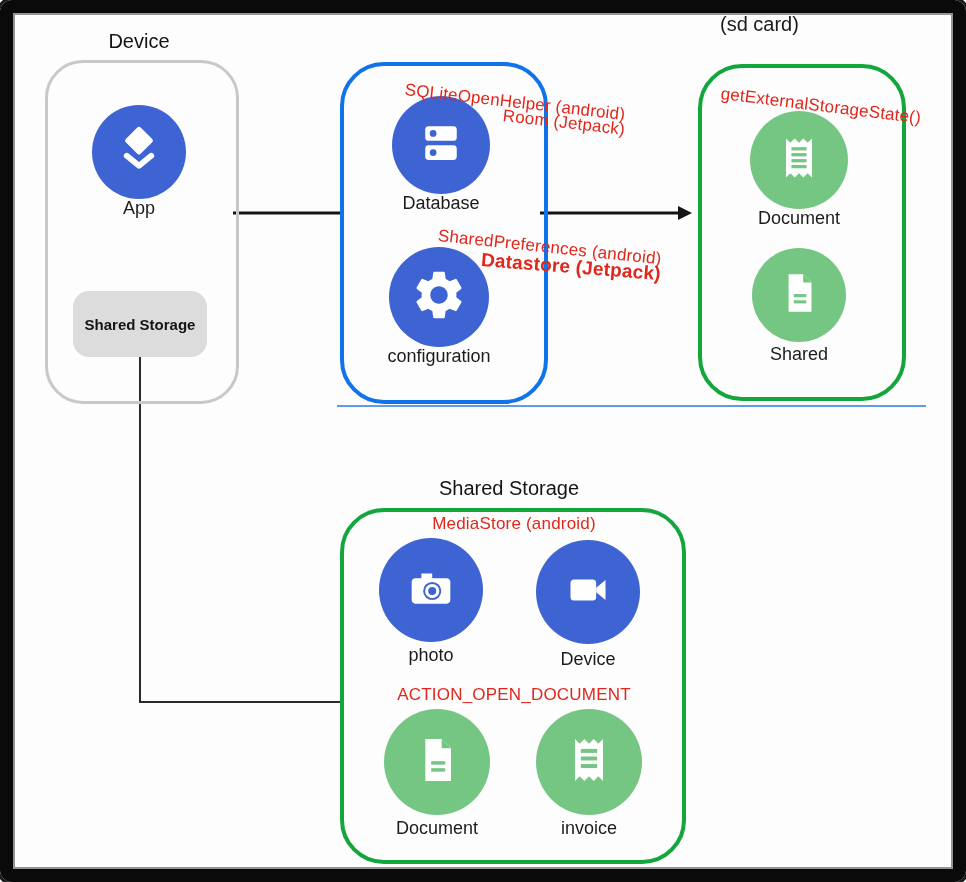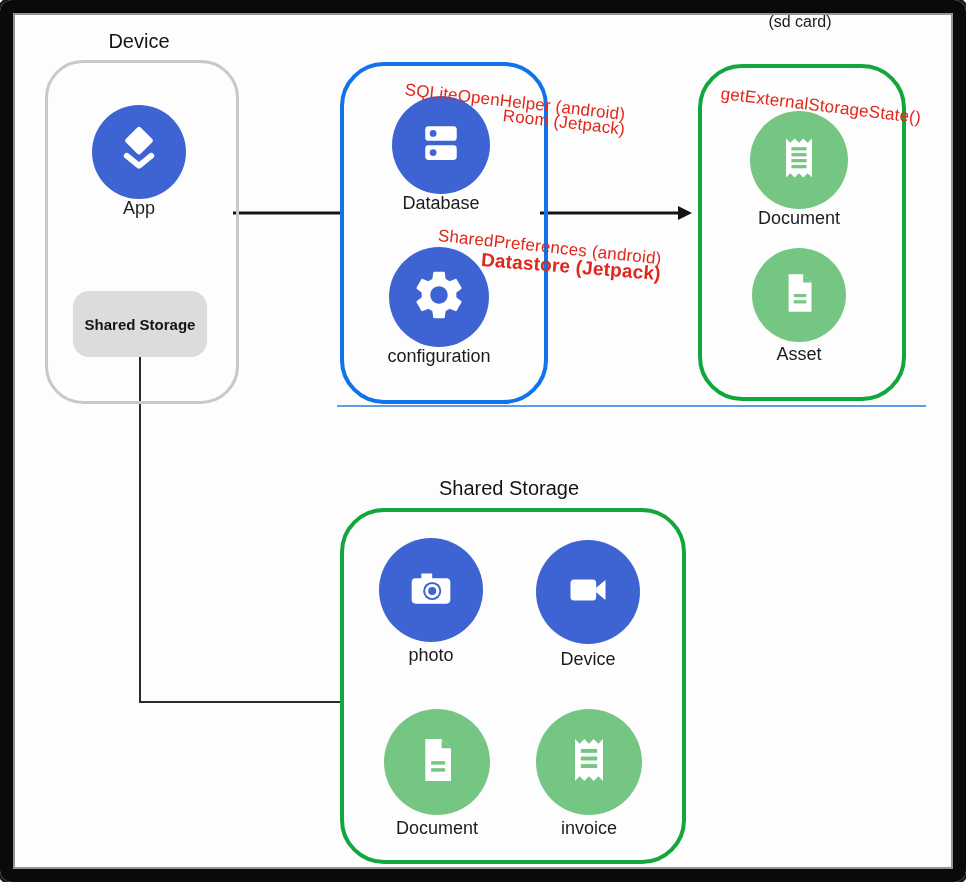--- a/index.html
+++ b/index.html
@@ -8,21 +8,21 @@
   .frame{position:absolute;inset:0;border:13px solid #0a0a0a;border-radius:12px;
          box-shadow:inset 0 0 0 2px rgba(20,20,20,.45), 0 0 0 3px #1a1a1a;
          pointer-events:none;z-index:10;}
   .connectors{position:absolute;left:0;top:0;z-index:1;}
   .box{position:absolute;background:transparent;z-index:2;}
   .device-box{left:45px;top:60px;width:188px;height:338px;border:3px solid var(--device-border);border-radius:38px;}
   .internal-box{left:340px;top:62px;width:200px;height:334px;border:4px solid var(--blue-border);border-radius:44px;}
   .external-box{left:698px;top:64px;width:200px;height:329px;border:4px solid var(--green-border);border-radius:44px;}
   .sharedbig-box{left:340px;top:508px;width:338px;height:348px;border:4px solid var(--green-border);border-radius:44px;}
   .group-title{position:absolute;font-weight:400;font-size:20px;color:#141414;text-align:center;z-index:3;}
-  .subtitle{position:absolute;font-size:16px;color:#1b1b1b;text-align:center;z-index:3;}
+  .subtitle{position:absolute;font-size:20px;color:#1b1b1b;text-align:left;z-index:3;}
   .circle{position:absolute;border-radius:50%;display:flex;align-items:center;justify-content:center;z-index:3;}
   .circle.blue{background:var(--blue-circle);}
   .circle.green{background:var(--green-circle);}
   .node-label{position:absolute;font-size:18px;color:#1c1c1e;text-align:center;z-index:3;white-space:nowrap;}
   .annotation{position:absolute;color:var(--red-annotation);font-size:17px;white-space:nowrap;
               transform-origin:left top;z-index:4;letter-spacing:.2px;}
   .annotation.bold{font-weight:700;font-size:19px;}
   .annotation.center{text-align:center;}
   .chip{position:absolute;left:73px;top:291px;width:134px;height:66px;background:var(--chip-bg);
         border-radius:16px;display:flex;align-items:center;justify-content:center;
@@ -108,26 +108,27 @@
   <div class="circle green" style="left:752px;top:248px;width:94px;height:94px">
     <span>
       <svg width="50" height="50" viewBox="0 0 48 48">
         <path fill="#fff" d="M14 6 h14 l8 8 v28 h-22 Z"></path>
         <path fill="#75c583" d="M28 6 l8 8 h-8 Z"></path>
         <rect x="19" y="25" width="12" height="3" fill="#75c583"></rect>
         <rect x="19" y="31" width="12" height="3" fill="#75c583"></rect>
       </svg>
     </span>
   </div>
-  <div class="node-label" style="left:749px;top:344px;width:100px">Asset</div>
+  <div class="node-label" style="left:749px;top:344px;width:100px">Shared</div>
 
 
   <div class="group-title" style="left:409px;top:477px;width:200px">Shared Storage</div>
   <div class="box sharedbig-box"></div>
 
+  <div class="annotation center" style="left:364px;top:514px;width:300px">MediaStore (android)</div>
 
   <div class="circle blue" style="left:379px;top:538px;width:104px;height:104px">
     <span>
       <svg width="58" height="58" viewBox="0 0 48 48">
         <path fill="#fff" d="M11 16 h5 l0 -4 h9 l0 4 h12 c1.7 0 3 1.3 3 3 v15 c0 1.7-1.3 3-3 3 H11 c-1.7 0-3-1.3-3-3 V19 c0-1.7 1.3-3 3-3 Z"></path>
         <circle cx="25" cy="26.5" r="7.5" fill="#3e63d2"></circle>
         <circle cx="25" cy="26.5" r="4.6" fill="none" stroke="#fff" stroke-width="2.6"></circle>
       </svg>
     </span>
   </div>
@@ -136,20 +137,21 @@
   <div class="circle blue" style="left:536px;top:540px;width:104px;height:104px">
     <span>
       <svg width="56" height="56" viewBox="0 0 48 48">
         <rect x="9" y="15" width="22" height="18" rx="3" fill="#fff"></rect>
         <path d="M31 22 l8-6.5 v17 l-8-6.5 Z" fill="#fff"></path>
       </svg>
     </span>
   </div>
   <div class="node-label" style="left:538px;top:649px;width:100px">Device</div>
 
+  <div class="annotation center" style="left:364px;top:685px;width:300px">ACTION_OPEN_DOCUMENT</div>
 
   <div class="circle green" style="left:384px;top:709px;width:106px;height:106px">
     <span>
       <svg width="56" height="56" viewBox="0 0 48 48">
         <path fill="#fff" d="M14 6 h14 l8 8 v28 h-22 Z"></path>
         <path fill="#75c583" d="M28 6 l8 8 h-8 Z"></path>
         <rect x="19" y="25" width="12" height="3" fill="#75c583"></rect>
         <rect x="19" y="31" width="12" height="3" fill="#75c583"></rect>
       </svg>
     </span>

